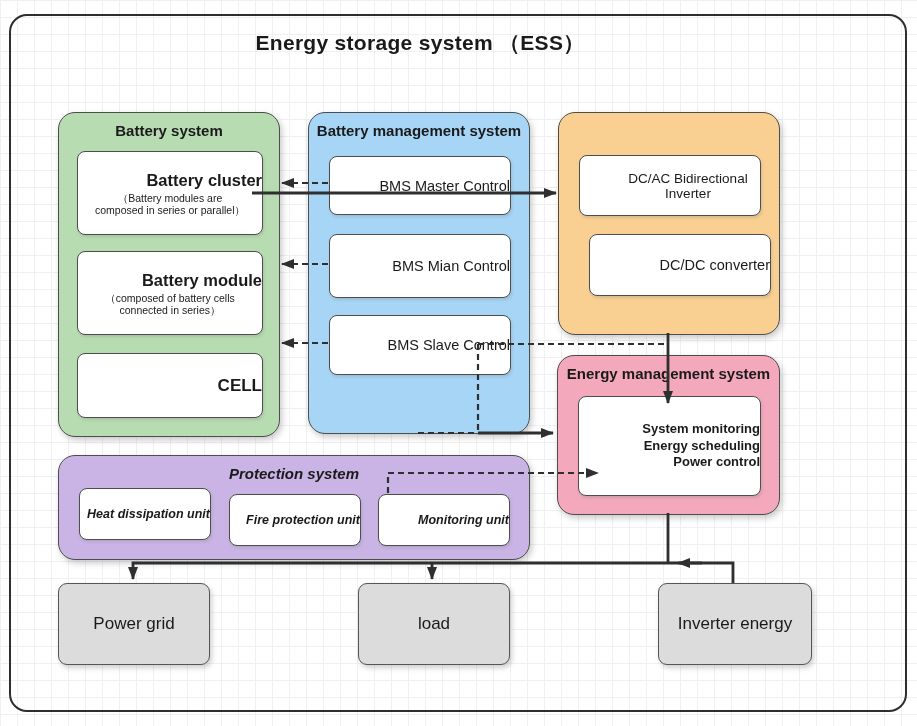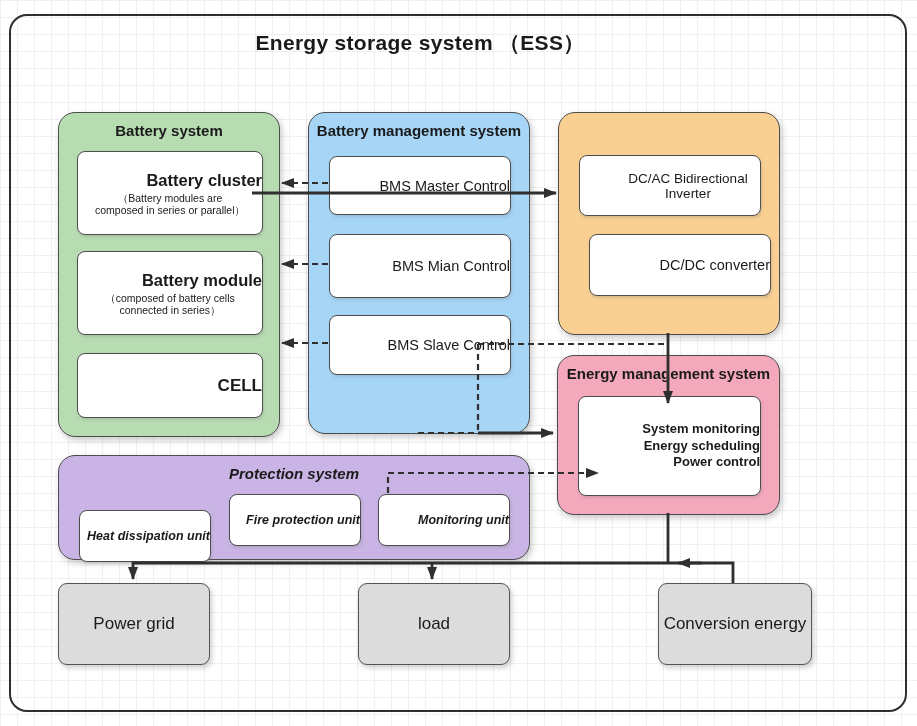--- a/index.html
+++ b/index.html
@@ -96,39 +96,39 @@
     <div class="btitle">Energy management system</div>
     <div class="wbox" style="left:20px;top:40px;width:181px;height:98px;">
       <div class="ems-line">System monitoring</div>
       <div class="ems-line">Energy scheduling</div>
       <div class="ems-line">Power control</div>
     </div>
   </div>
 
   <div class="block" style="left:58px;top:455px;width:470px;height:103px;background:#c9b4e5;font-style:italic;">
     <div class="btitle">Protection system</div>
-    <div class="wbox" style="left:20px;top:54px;width:130px;height:50px;">
+    <div class="wbox" style="left:20px;top:32px;width:130px;height:50px;">
       <div class="wlabel-sm">Heat dissipation unit</div>
     </div>
     <div class="wbox" style="left:319px;top:38px;width:130px;height:50px;">
       <div class="wlabel-sm">Monitoring unit</div>
     </div>
     <div class="wbox" style="left:170px;top:38px;width:130px;height:50px;">
       <div class="wlabel-sm">Fire protection unit</div>
     </div>
   </div>
 
   <div class="sink" style="left:58px;top:583px;width:150px;height:80px;">
     <span>Power grid</span>
   </div>
   <div class="sink" style="left:358px;top:583px;width:150px;height:80px;">
     <span>load</span>
   </div>
   <div class="sink" style="left:658px;top:583px;width:152px;height:80px;">
-    <span>Conversion energy</span>
+    <span>Inverter energy</span>
   </div>
 
   <svg class="connectors" width="917" height="726" viewBox="0 0 917 726">
     <defs>
       <marker id="ah" markerWidth="13" markerHeight="10" refX="12" refY="5" orient="auto" markerUnits="userSpaceOnUse">
         <path d="M0,0 L13,5 L0,10 Z" fill="#2f2f2f"></path>
       </marker>
     </defs>
 
     <path class="ln" d="M252,193 L556,193" marker-end="url(#ah)"></path>

